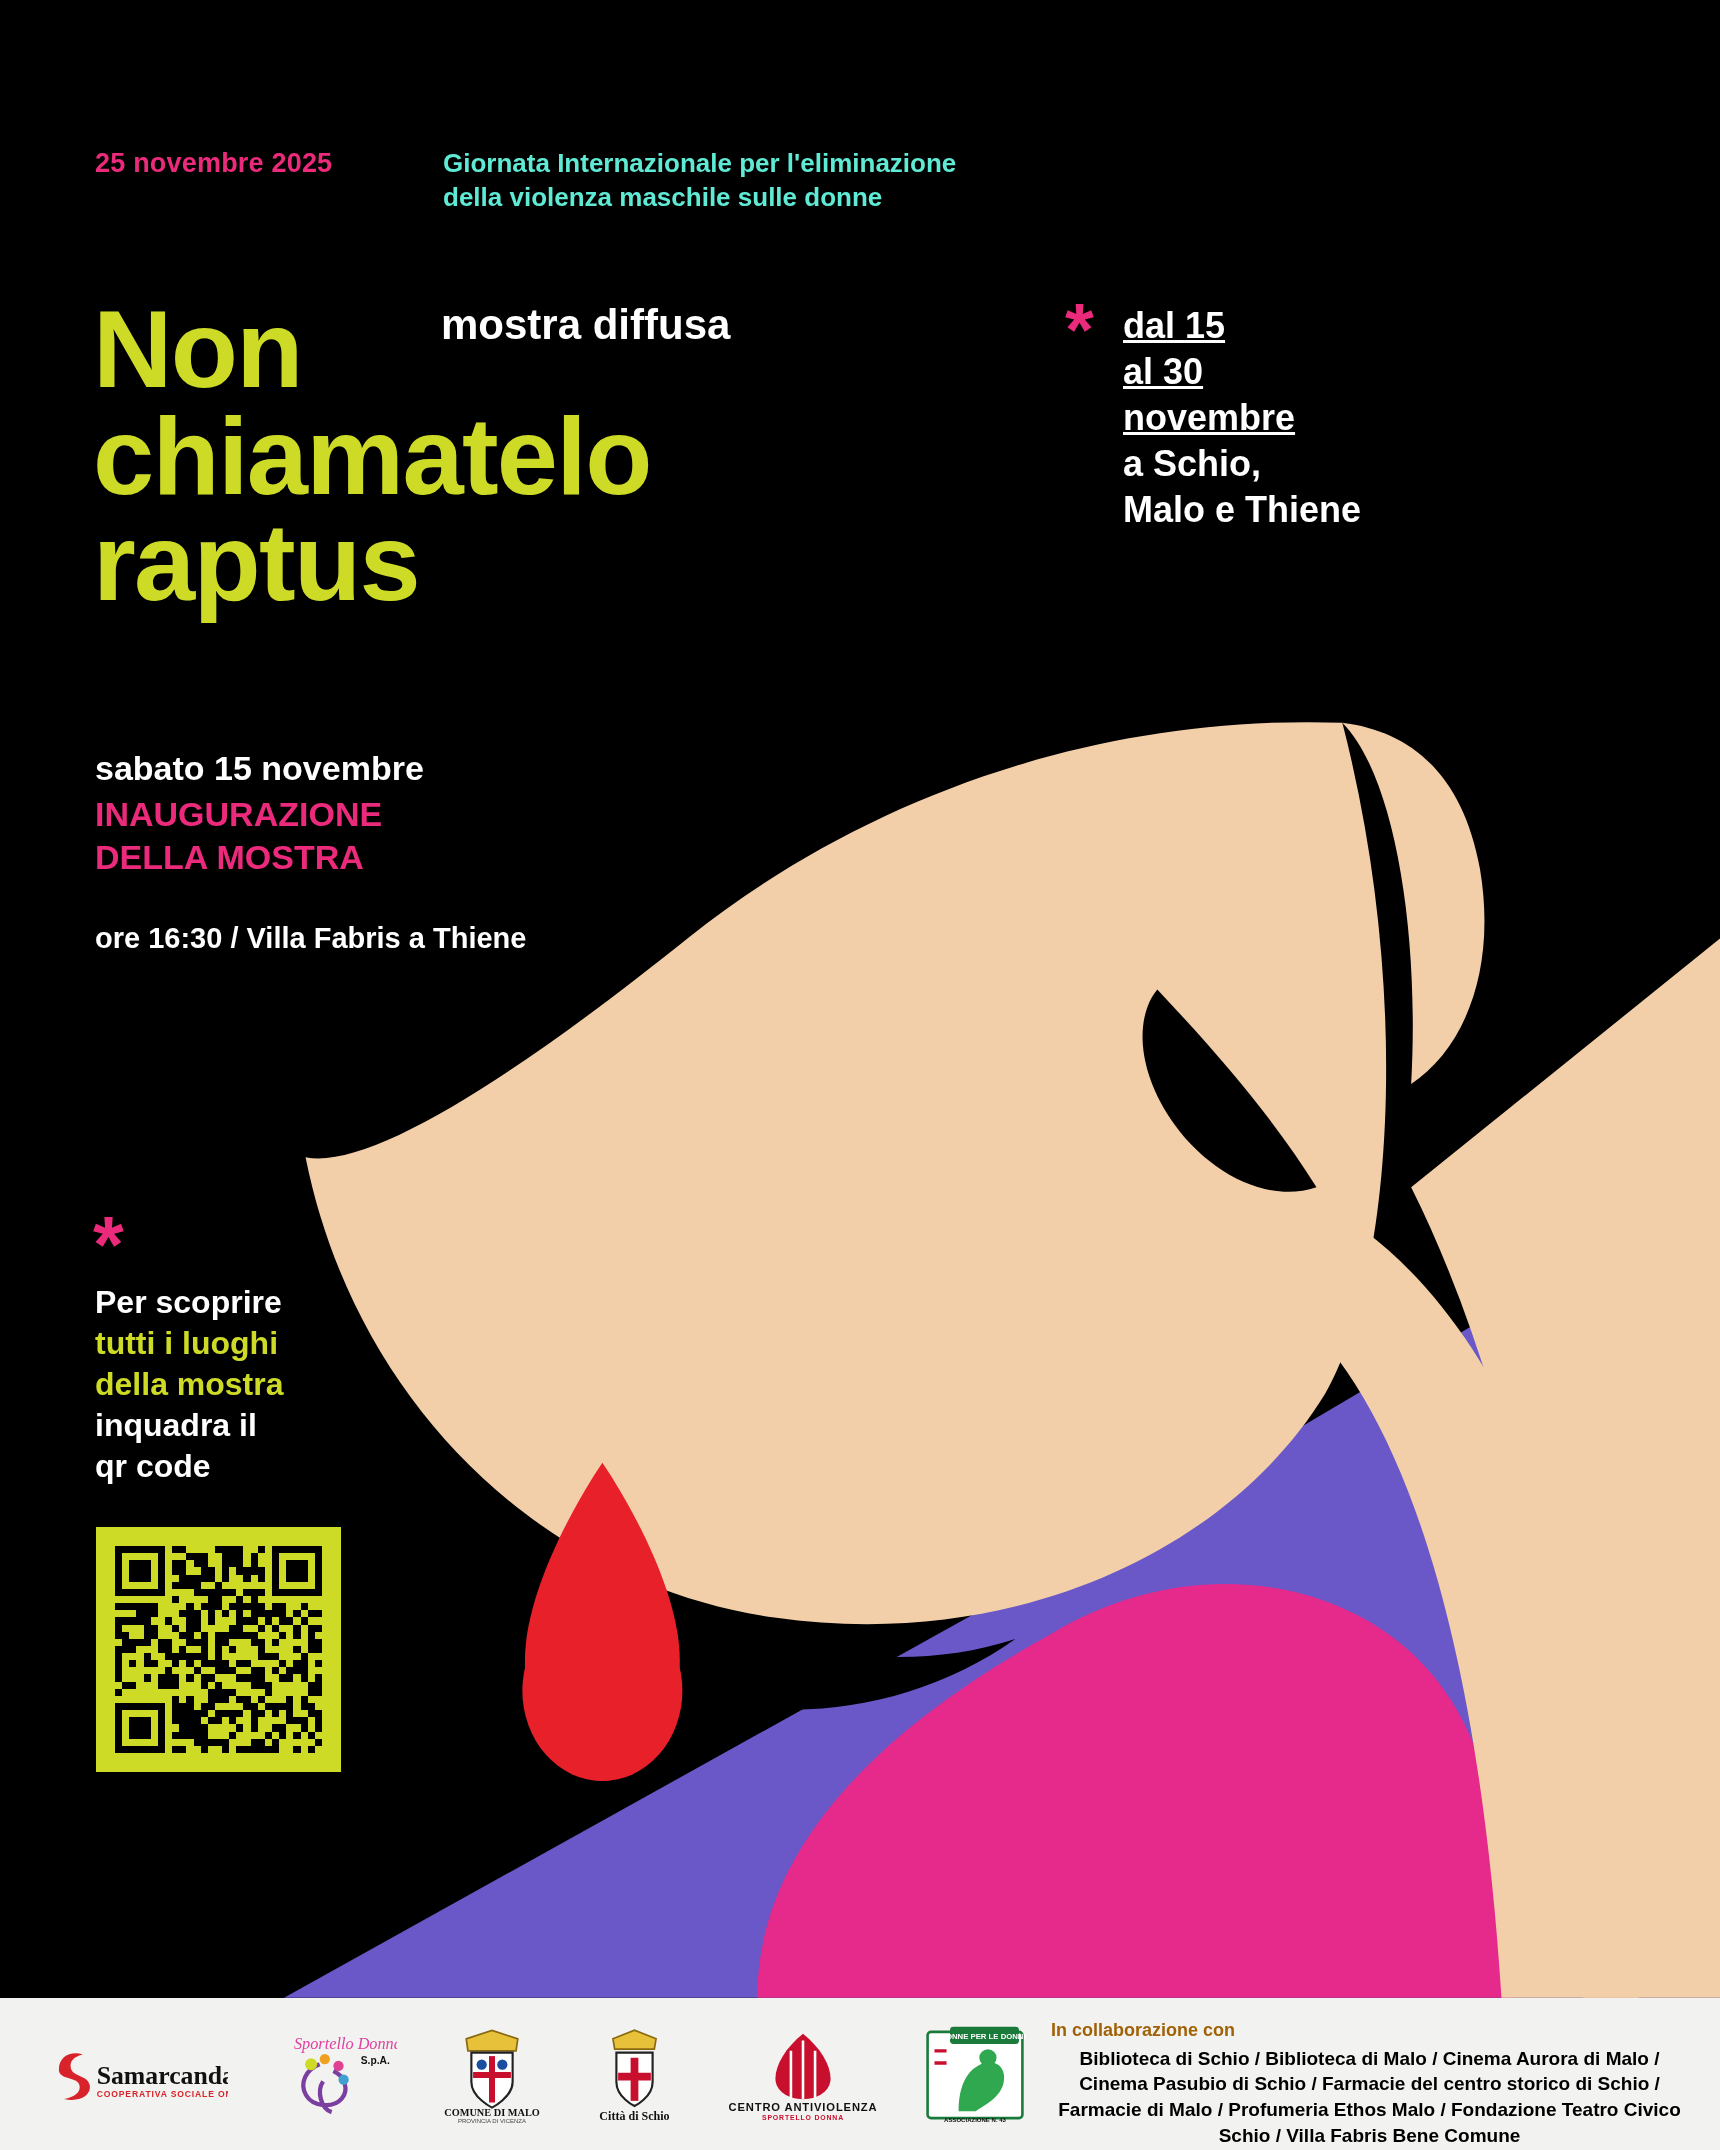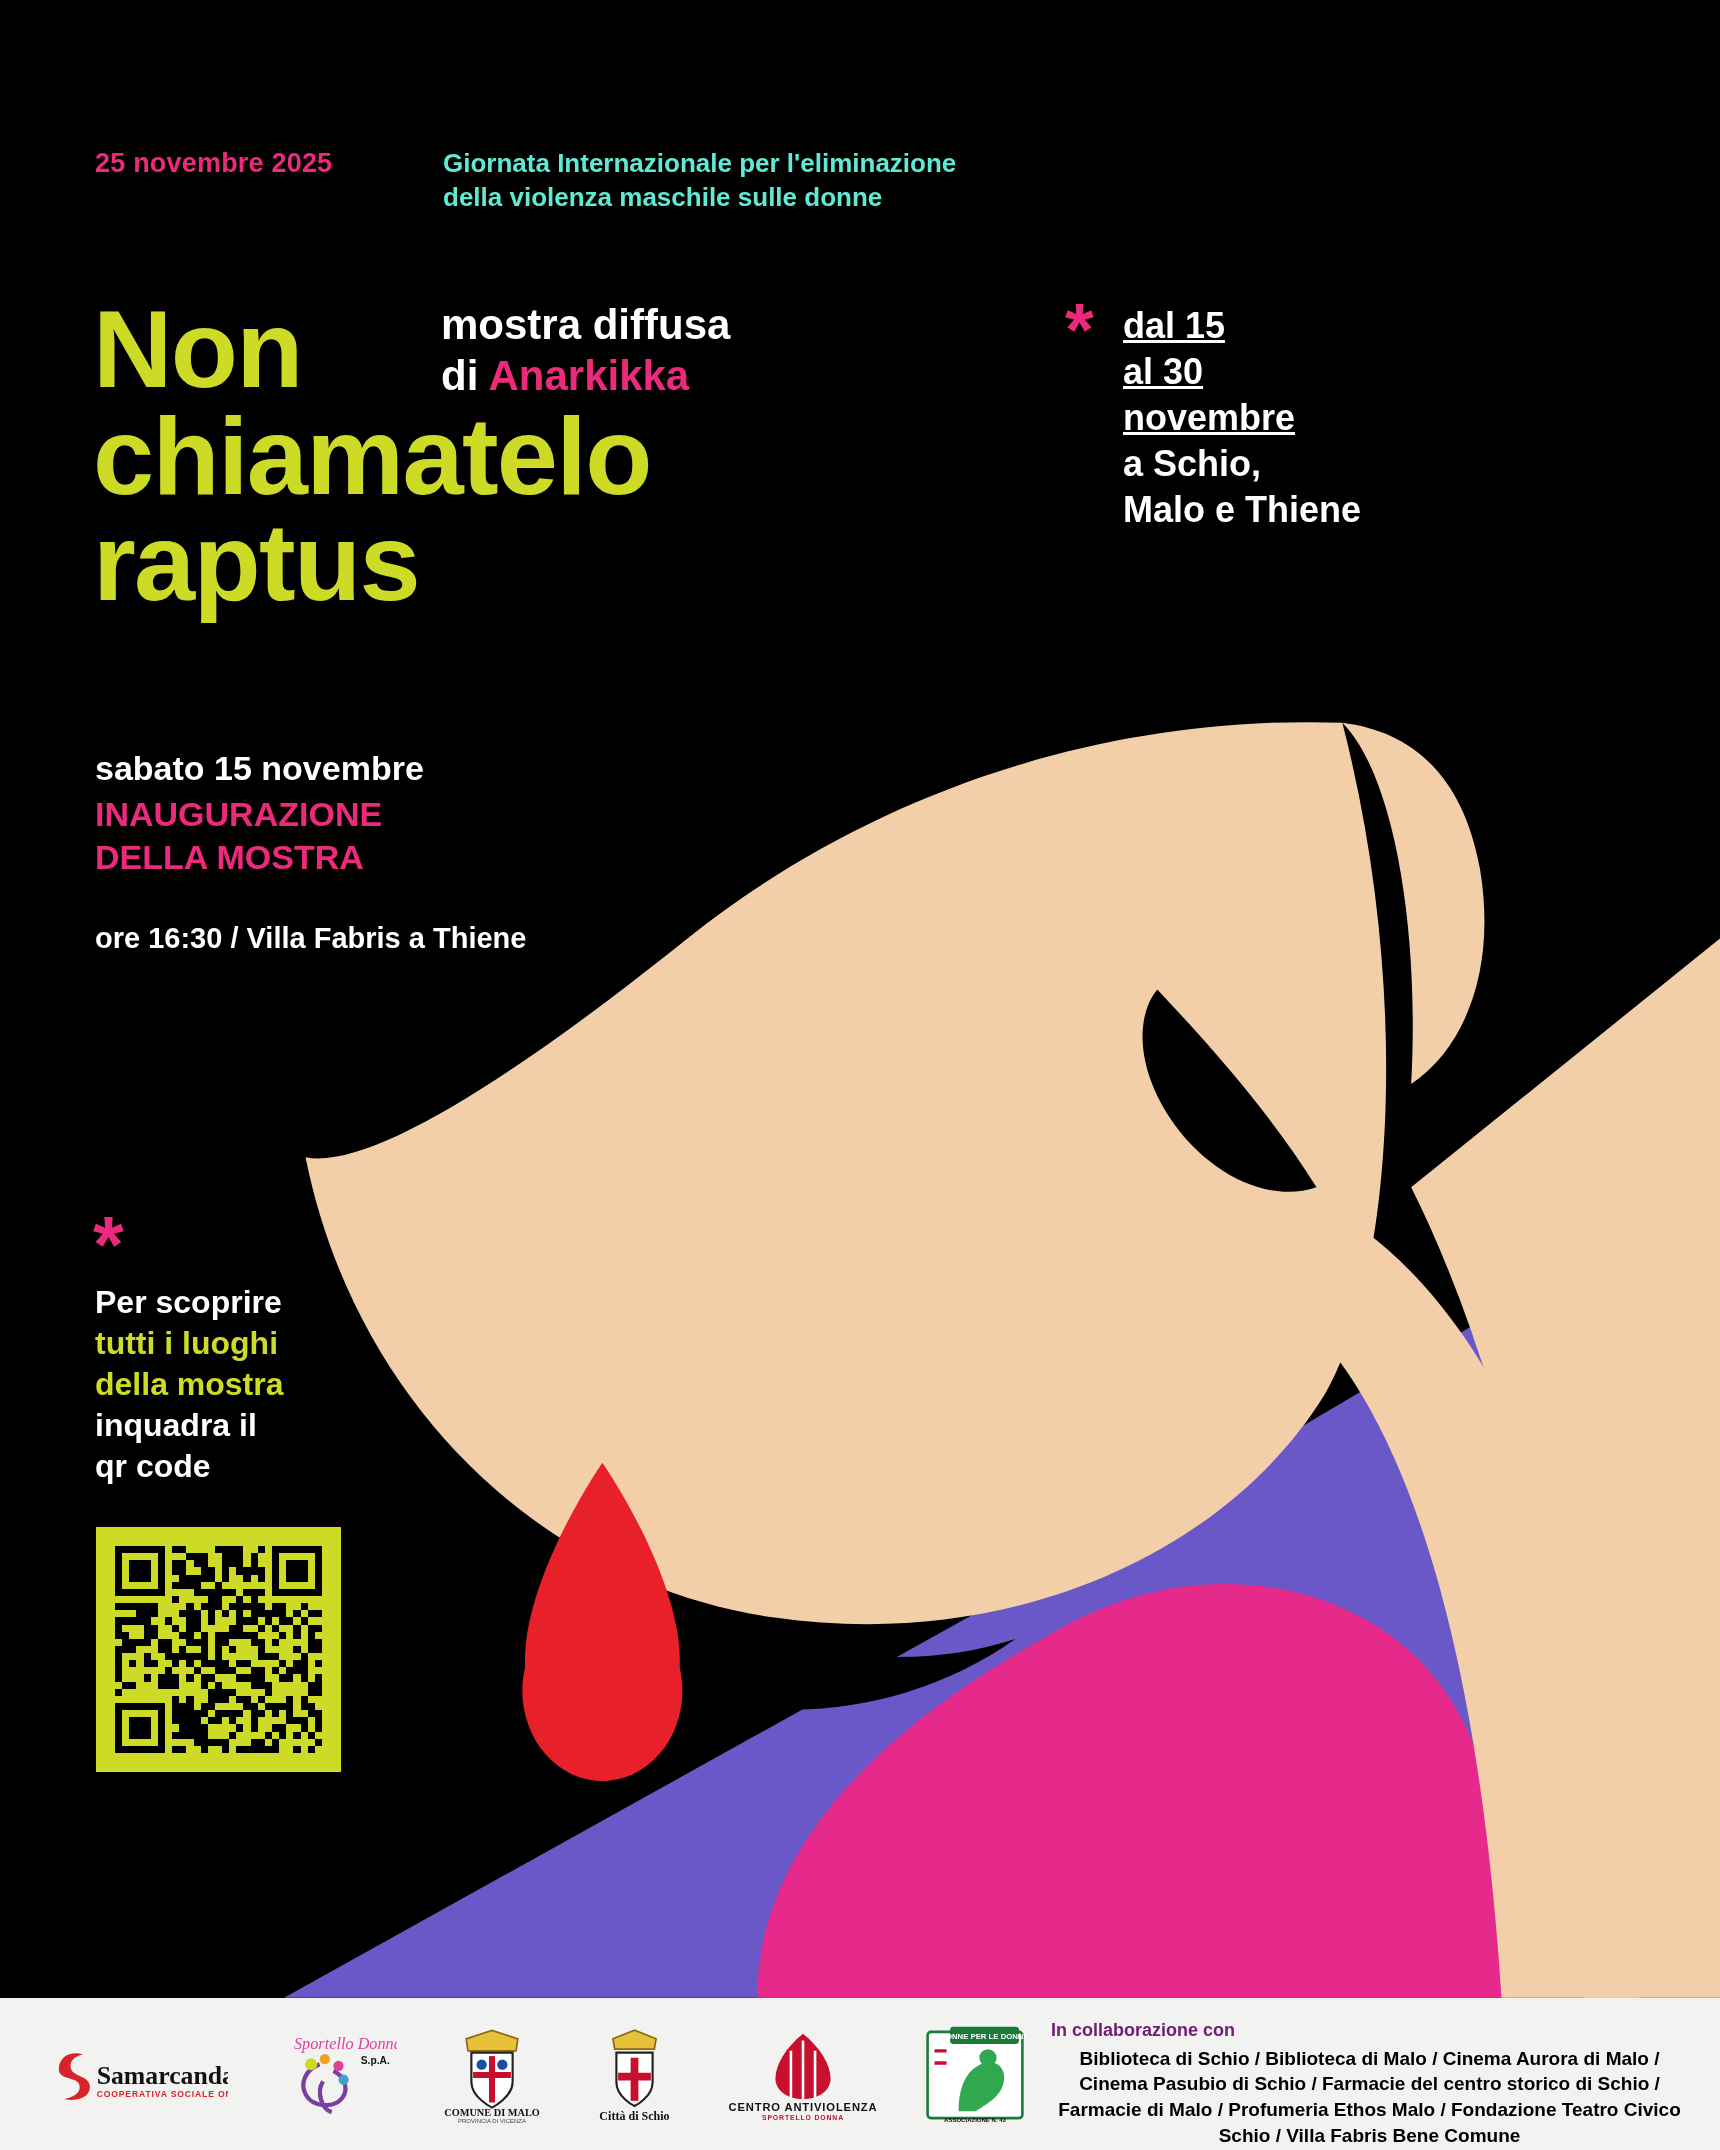--- a/index.html
+++ b/index.html
@@ -206,21 +206,21 @@
   }
   .logo svg { display: block; }
 
   #collab {
     position: absolute;
     left: 1051px;
     top: 22.4px;
     width: 637px;
   }
   #collab .collab-title {
-    color: #701a75;
+    color: #a16207;
     font-size: 18px;
     font-weight: 700;
     margin-bottom: 4.3px;
   }
   #collab .collab-body {
     color: #000;
     font-size: 19px;
     font-weight: 700;
     line-height: 1.35;
     text-align: center;
@@ -286,21 +286,20 @@
     </div>
 
     <div class="headline">
       <div>Non</div>
       <div>chiamatelo</div>
       <div>raptus</div>
     </div>
 
     <div class="mostra-block">
       <div>mostra diffusa</div>
-      <div><span>di </span><span class="author">Anarkikka</span></div>
     </div>
 
     <div class="asterisk-top">*</div>
 
     <div class="dates-block">
       <div>dal 15</div>
       <div>al 30</div>
       <div>novembre</div>
     </div>
 

